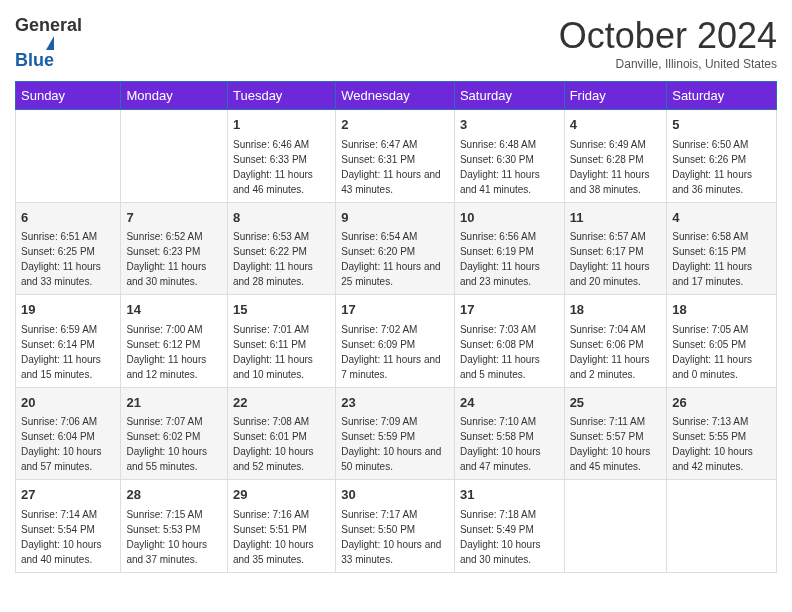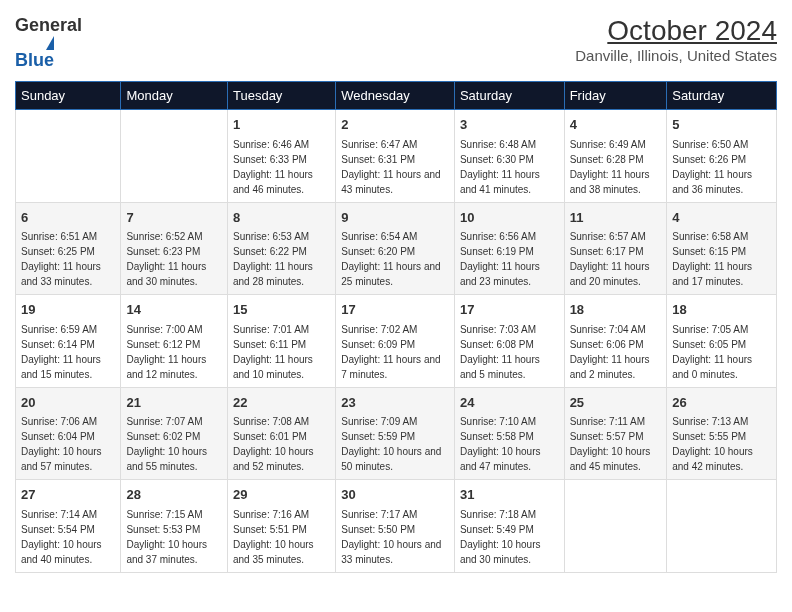--- a/index.html
+++ b/index.html
@@ -43,36 +43,35 @@
     }
     .logo-top {
       display: flex;
       align-items: center;
       flex-direction: column;
     }
     .title-block {
       text-align: right;
     }
     .month-title {
-      font-size: 28px;
+      font-size: 36px;
       color: #333;
       font-weight: normal;
-      text-decoration: underline;
     }
     .location {
-      font-size: 15px;
+      font-size: 12px;
       color: #555;
     }
     table {
       width: 100%;
       border-collapse: collapse;
       font-size: 11px;
     }
     thead tr {
-      background-color: #0f172a;
+      background-color: #6d28d9;
       color: #fff;
     }
     thead th {
       padding: 6px 5px;
       text-align: left;
       font-size: 13px;
       font-weight: normal;
       border: 1px solid #2a6db5;
     }
     tbody tr {

